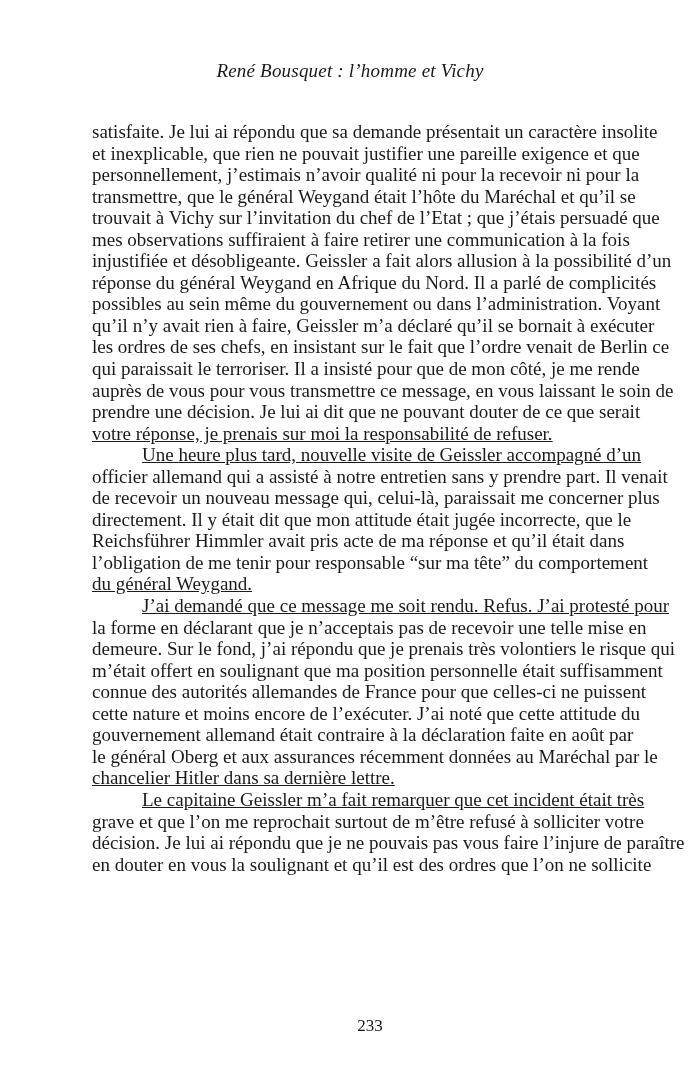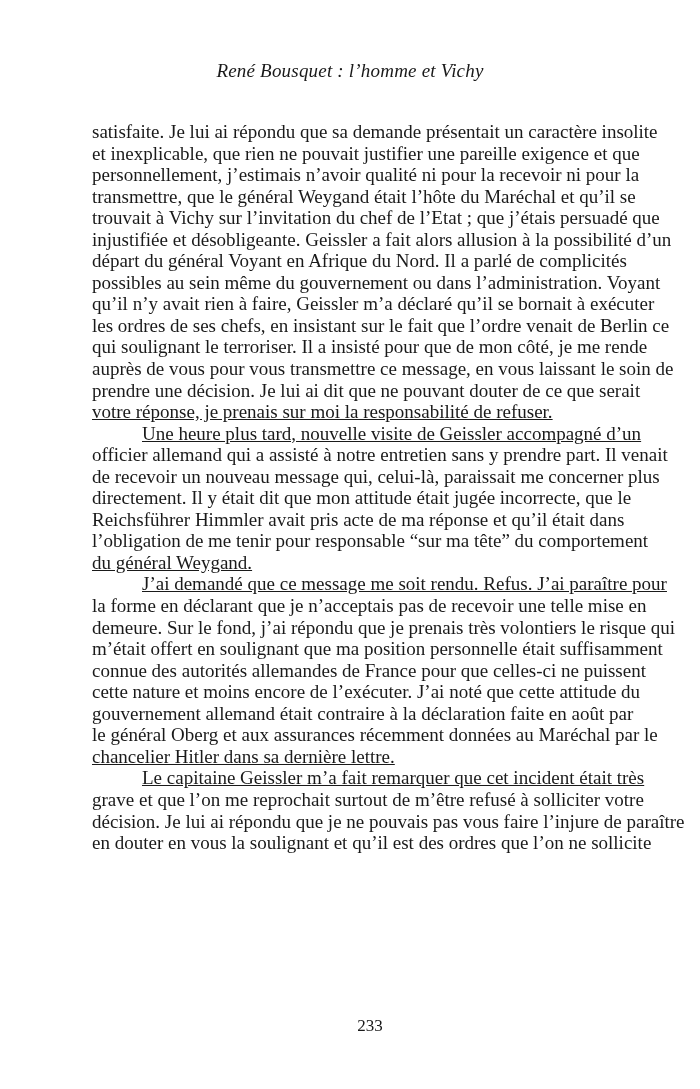--- a/index.html
+++ b/index.html
@@ -18,43 +18,44 @@
 <div class="page">
   <div class="running-head">René Bousquet : l’homme et Vichy</div>
 
   <div class="body">
     <div>
       <span class="line">satisfaite. Je lui ai répondu que sa demande présentait un caractère insolite</span>
       <span class="line">et inexplicable, que rien ne pouvait justifier une pareille exigence et que</span>
       <span class="line">personnellement, j’estimais n’avoir qualité ni pour la recevoir ni pour la</span>
       <span class="line">transmettre, que le général Weygand était l’hôte du Maréchal et qu’il se</span>
       <span class="line">trouvait à Vichy sur l’invitation du chef de l’Etat ; que j’étais persuadé que</span>
+      <span class="line">mes observations suffiraient à faire retirer une communication à la fois</span>
       <span class="line">injustifiée et désobligeante. Geissler a fait alors allusion à la possibilité d’un</span>
-      <span class="line">départ du général Voyant en Afrique du Nord. Il a parlé de complicités</span>
+      <span class="line">réponse du général Weygand en Afrique du Nord. Il a parlé de complicités</span>
       <span class="line">possibles au sein même du gouvernement ou dans l’administration. Voyant</span>
       <span class="line">qu’il n’y avait rien à faire, Geissler m’a déclaré qu’il se bornait à exécuter</span>
       <span class="line">les ordres de ses chefs, en insistant sur le fait que l’ordre venait de Berlin ce</span>
-      <span class="line">qui soulignant le terroriser. Il a insisté pour que de mon côté, je me rende</span>
+      <span class="line">qui paraissait le terroriser. Il a insisté pour que de mon côté, je me rende</span>
       <span class="line">auprès de vous pour vous transmettre ce message, en vous laissant le soin de</span>
       <span class="line">prendre une décision. Je lui ai dit que ne pouvant douter de ce que serait</span>
       <span class="line last">votre réponse, je prenais sur moi la responsabilité de refuser.</span>
     </div>
 
     <div>
       <span class="line indent">Une heure plus tard, nouvelle visite de Geissler accompagné d’un</span>
       <span class="line">officier allemand qui a assisté à notre entretien sans y prendre part. Il venait</span>
       <span class="line">de recevoir un nouveau message qui, celui-là, paraissait me concerner plus</span>
       <span class="line">directement. Il y était dit que mon attitude était jugée incorrecte, que le</span>
       <span class="line">Reichsführer Himmler avait pris acte de ma réponse et qu’il était dans</span>
       <span class="line">l’obligation de me tenir pour responsable “sur ma tête” du comportement</span>
       <span class="line last">du général Weygand.</span>
     </div>
 
     <div>
-      <span class="line indent">J’ai demandé que ce message me soit rendu. Refus. J’ai paraître pour</span>
+      <span class="line indent">J’ai demandé que ce message me soit rendu. Refus. J’ai protesté pour</span>
       <span class="line">la forme en déclarant que je n’acceptais pas de recevoir une telle mise en</span>
       <span class="line">demeure. Sur le fond, j’ai répondu que je prenais très volontiers le risque qui</span>
       <span class="line">m’était offert en soulignant que ma position personnelle était suffisamment</span>
       <span class="line">connue des autorités allemandes de France pour que celles-ci ne puissent</span>
       <span class="line">cette nature et moins encore de l’exécuter. J’ai noté que cette attitude du</span>
       <span class="line">gouvernement allemand était contraire à la déclaration faite en août par</span>
       <span class="line">le général Oberg et aux assurances récemment données au Maréchal par le</span>
       <span class="line last">chancelier Hitler dans sa dernière lettre.</span>
     </div>
 

